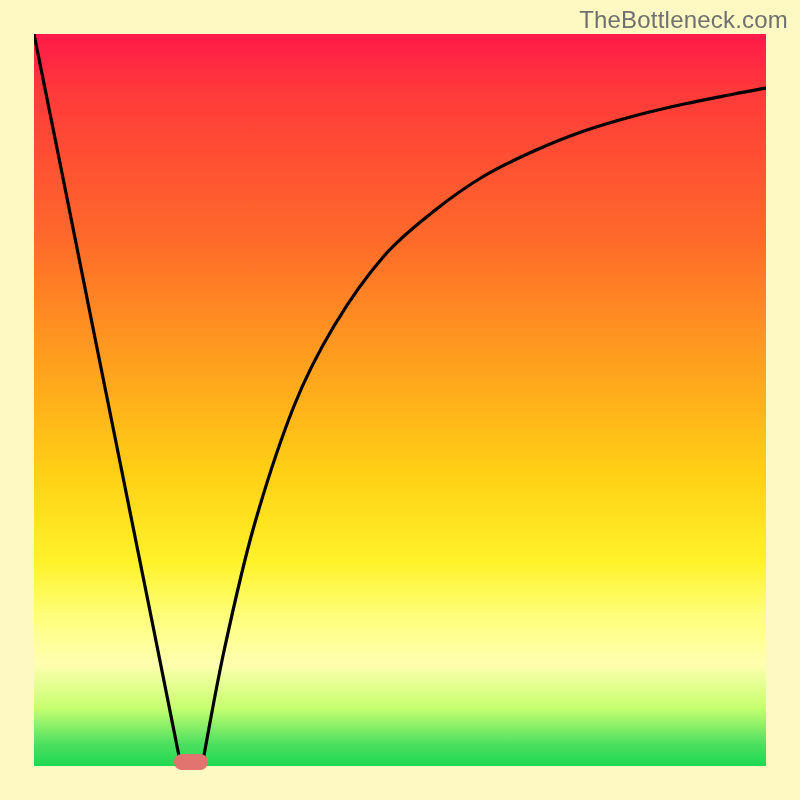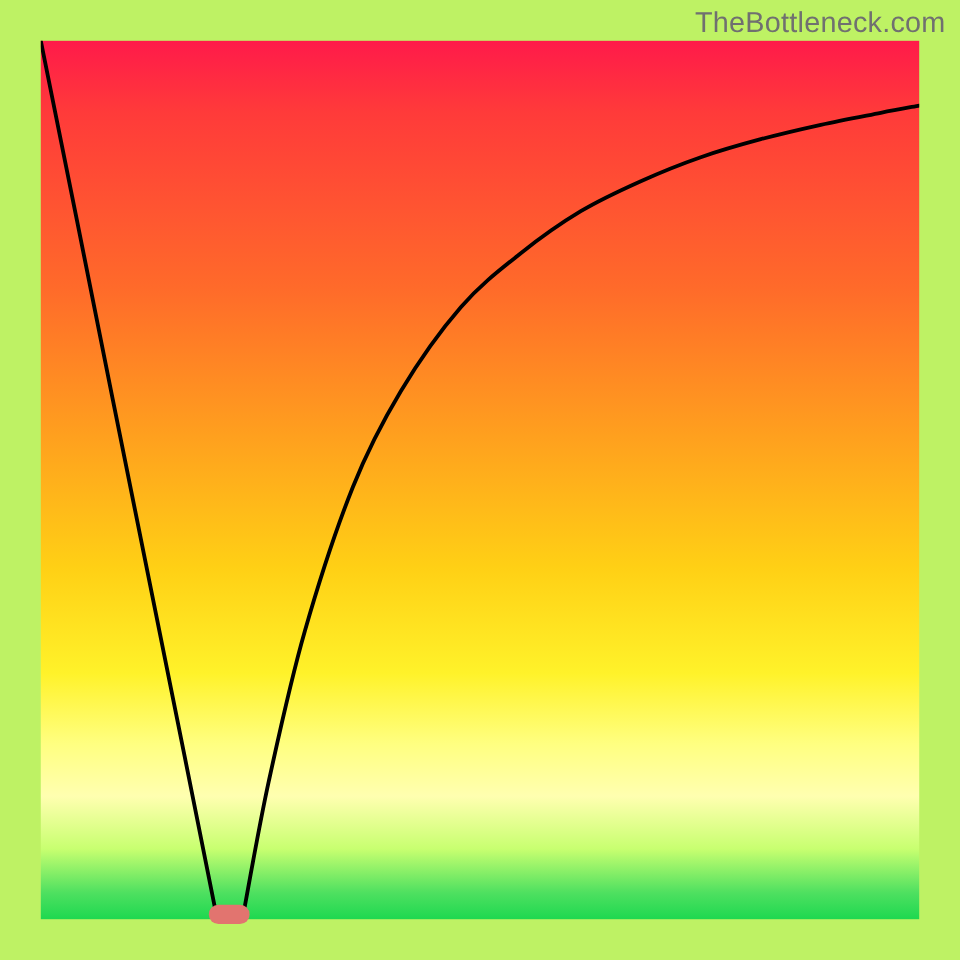--- a/index.html
+++ b/index.html
@@ -8,21 +8,21 @@
     width: 800px;
     height: 800px;
     overflow: hidden;
     background: #000;
     font-family: Arial, Helvetica, sans-serif;
   }
   .frame {
     position: relative;
     width: 800px;
     height: 800px;
-    background: #bef264;
+    background: #fef9c3;
   }
   .plot-area {
     position: absolute;
     left: 34px;
     top: 34px;
     width: 732px;
     height: 732px;
     
     background: linear-gradient(
       to bottom,

